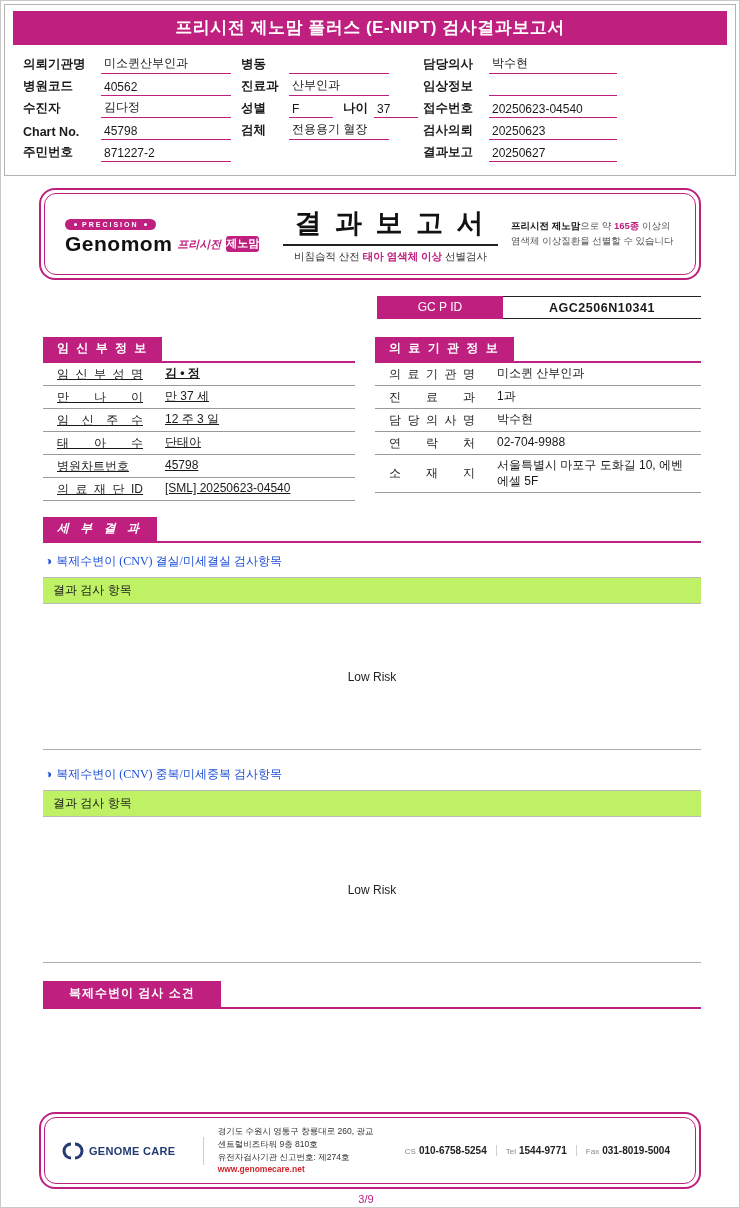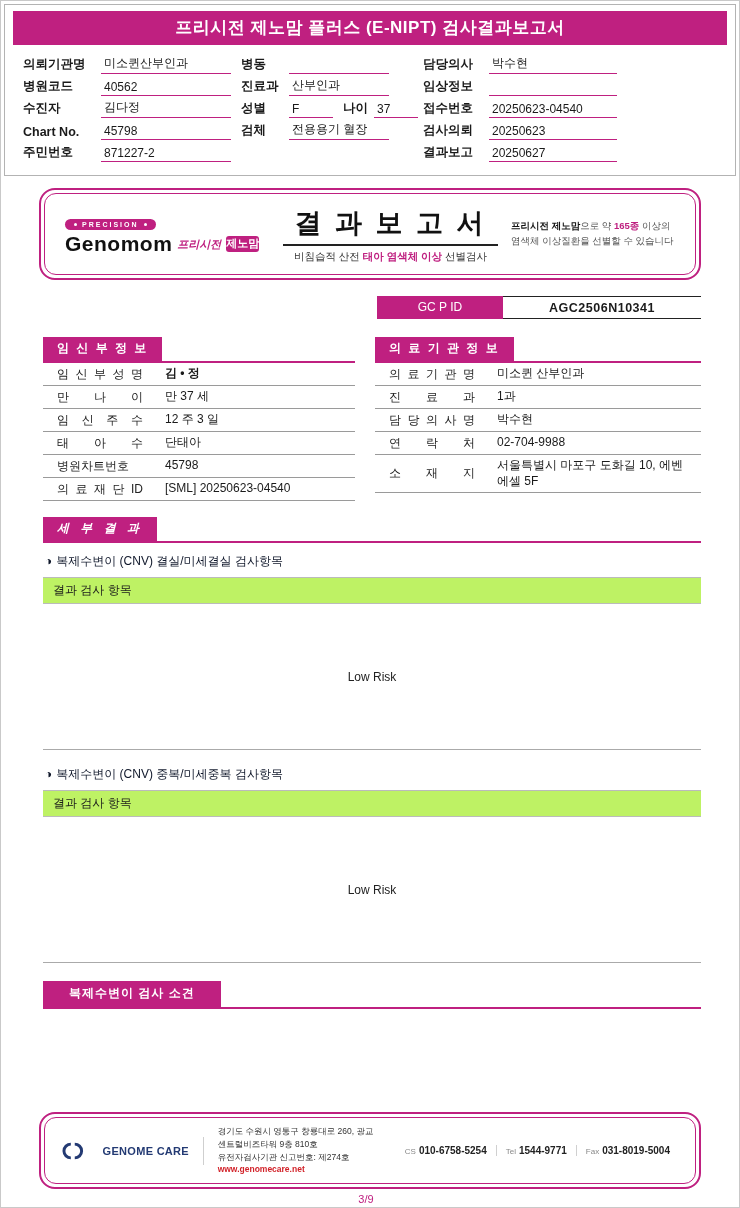--- a/index.html
+++ b/index.html
@@ -46,44 +46,44 @@
   .tagline .b{color:#111;font-weight:bold;}
   .tagline .hl{color:var(--mag);font-weight:bold;}
 
   
   .gcpid-row{display:flex;justify-content:flex-end;margin-top:16px;}
   .gcpid-label{background:var(--mag);color:#fff;font-weight:normal;text-align:center;font-size:12px;width:126px;padding:4px 0;}
   .gcpid-value{border-top:1.5px solid #222;border-bottom:1.5px solid #222;text-align:center;font-weight:bold;font-size:12.5px;width:198px;padding:3.5px 0;letter-spacing:0.5px;}
 
   
   .tables{display:flex;gap:20px;margin-top:18px;padding-left:4px;}
-  .tbl-left{width:312px;} .tbl-right{flex:1;}
+  .tbl-left{width:312px;text-decoration:underline;} .tbl-right{flex:1;}
   .tbl-header{border-bottom:2px solid var(--mag);}
   .hdr-bar{display:inline-block;background:var(--mag);color:#fff;font-size:12px;font-weight:bold;padding:3px 14px 4px;letter-spacing:2px;}
   .trow{display:flex;align-items:center;border-bottom:1px solid var(--line-gray);min-height:23px;font-size:12px;padding:2px 0;}
   .tlabel{width:112px;padding:0 12px 0 14px;text-align:justify;text-align-last:justify;color:#222;flex-shrink:0;}
   .tvalue{flex:1;padding-left:10px;line-height:1.3;}
   .tvalue.bold{font-weight:bold;}
 
   
   .section{margin-top:16px;padding-left:4px;}
   .section-header{border-bottom:2px solid var(--mag);}
   .hdr-bar.wide{letter-spacing:4px;font-style:italic;}
-  .block-title{font-size:12px;color:#0f172a;padding:10px 2px 7px;}
+  .block-title{font-size:12px;color:#1d4ed8;padding:10px 2px 7px;font-family:Liberation Serif, serif;}
   .bullet{font-size:12px;margin-right:4px;}
   .col-header{background:#bef264;border-top:1px solid #bbb;border-bottom:1px solid #bbb;font-weight:normal;font-size:12px;padding:4px 10px;}
   .result-area{height:146px;display:flex;align-items:center;justify-content:center;font-size:12px;color:#222;border-bottom:1px solid #aaa;}
 
   .findings{margin-top:18px;padding-left:4px;}
   .findings .hdr-bar{letter-spacing:1px;padding:4px 26px 5px;}
 
   
   .footer-box{position:absolute;left:38px;right:38px;bottom:18px;}
   .foot-inner{display:flex;align-items:center;padding:7px 16px;gap:14px;}
-  .gc-logo{display:flex;align-items:center;gap:18px;width:128px;flex-shrink:0;}
+  .gc-logo{display:flex;align-items:center;gap:4px;width:128px;flex-shrink:0;}
   .gc-text{font-size:11px;font-weight:bold;color:var(--navy);letter-spacing:0.3px;white-space:nowrap;}
   .foot-div{width:1px;height:28px;background:#cfcfcf;}
   .addr{font-size:8.5px;color:#333;line-height:1.5;}
   .addr .web{color:#d2232a;font-weight:bold;}
   .contacts{margin-left:auto;display:flex;align-items:center;gap:0;font-size:10px;white-space:nowrap;}
   .contact{padding:0 9px;border-left:1px solid #d0d0d0;}
   .contact:first-child{border-left:none;}
   .c-label{font-size:8px;color:#888;margin-right:3px;}
   .c-num{font-weight:bold;color:#222;}
   .page-num{position:absolute;bottom:2px;left:0;right:8px;text-align:center;color:var(--mag);font-size:11px;}

